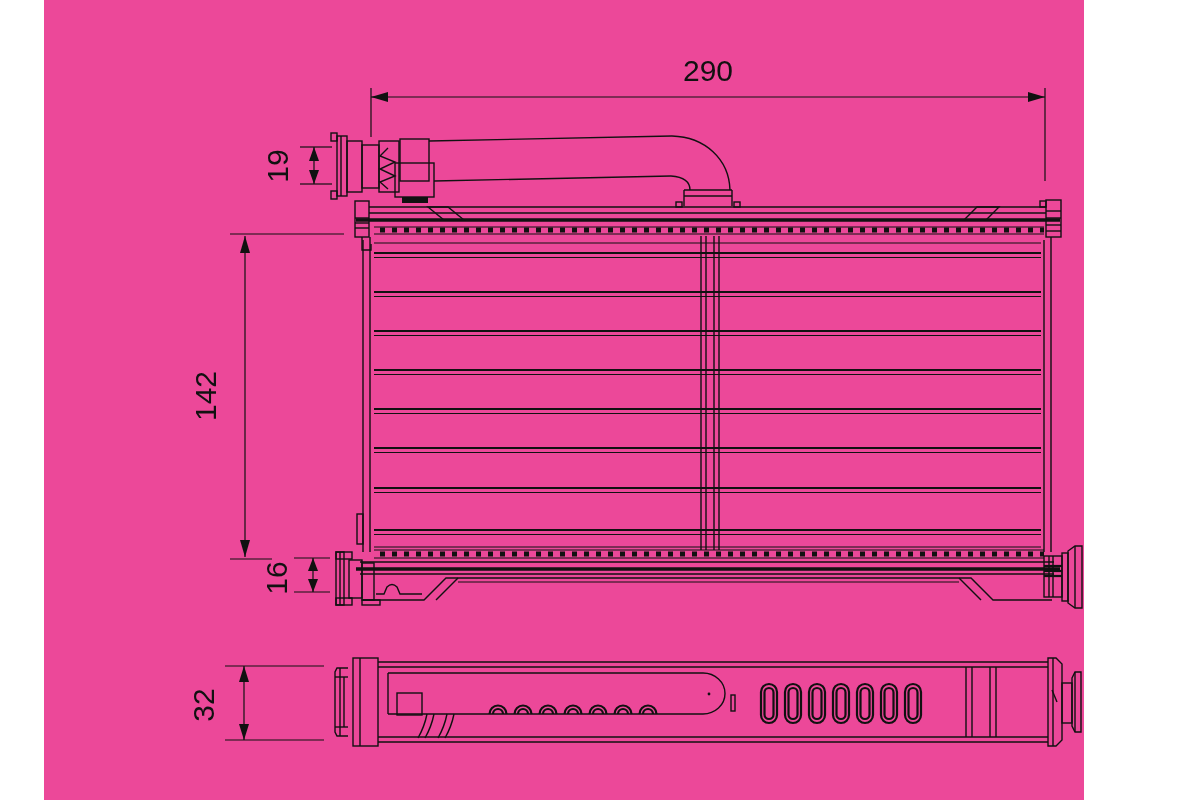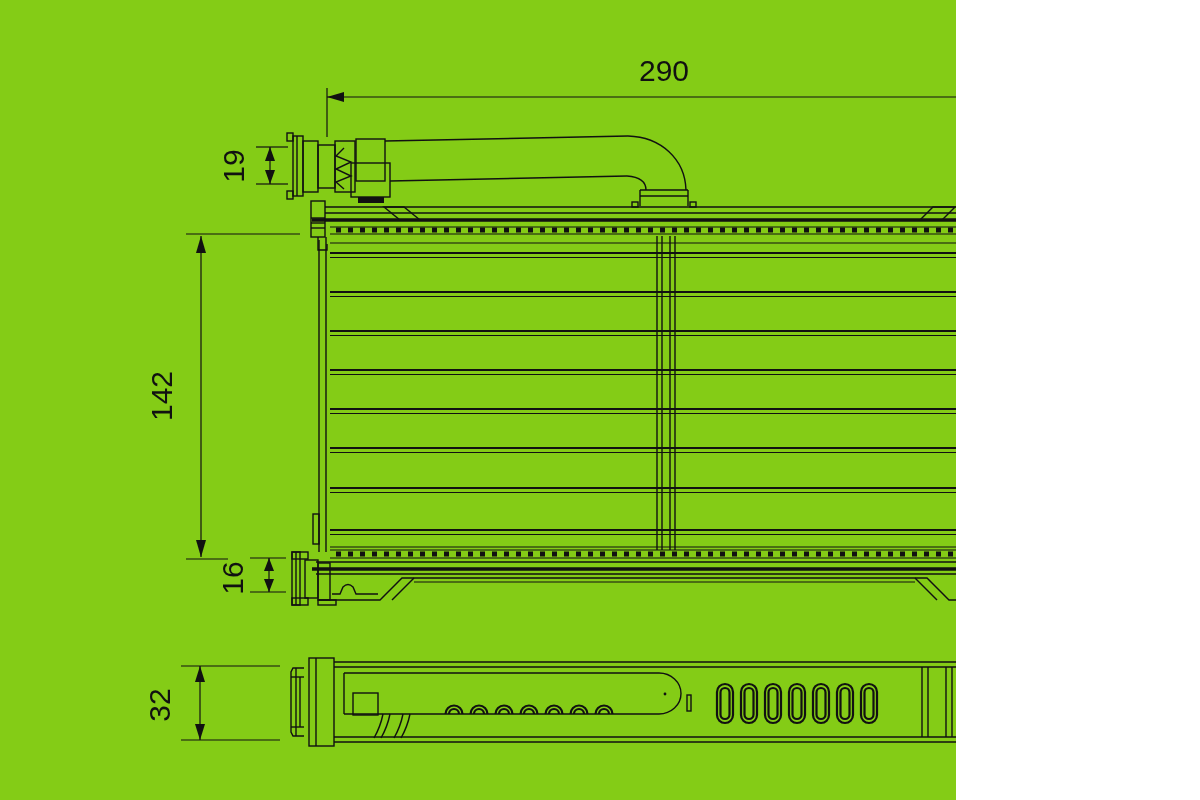--- a/index.html
+++ b/index.html
@@ -1,16 +1,16 @@
 <!DOCTYPE html>
 <html><head>
 <meta charset="utf-8">
 <style>
   html,body{margin:0;padding:0;background:#fff;}
-  .canvas{width:956px;height:800px;background:#84cc16;position:relative;overflow:hidden;}
+  .canvas{width:1040px;height:800px;background:#ec4899;position:relative;overflow:hidden;margin-left:44px;}
   svg text{font-family:"Liberation Sans","DejaVu Sans",sans-serif;font-size:30px;fill:#111;}
   .s{stroke:#111;fill:none;stroke-width:1.4;stroke-linecap:butt;stroke-linejoin:miter;}
   .t2{stroke:#111;fill:none;stroke-width:2.2;}
   .t1{stroke:#111;fill:none;stroke-width:1;}
   .thick{stroke:#111;fill:none;stroke-width:3.4;}
   .serr{stroke:#111;fill:none;stroke-width:5;stroke-dasharray:5 7;}
   .dim{stroke:#111;fill:none;stroke-width:1.2;}
   .arr{fill:#111;stroke:none;}
   .ink{fill:#111;stroke:none;}
 </style>

